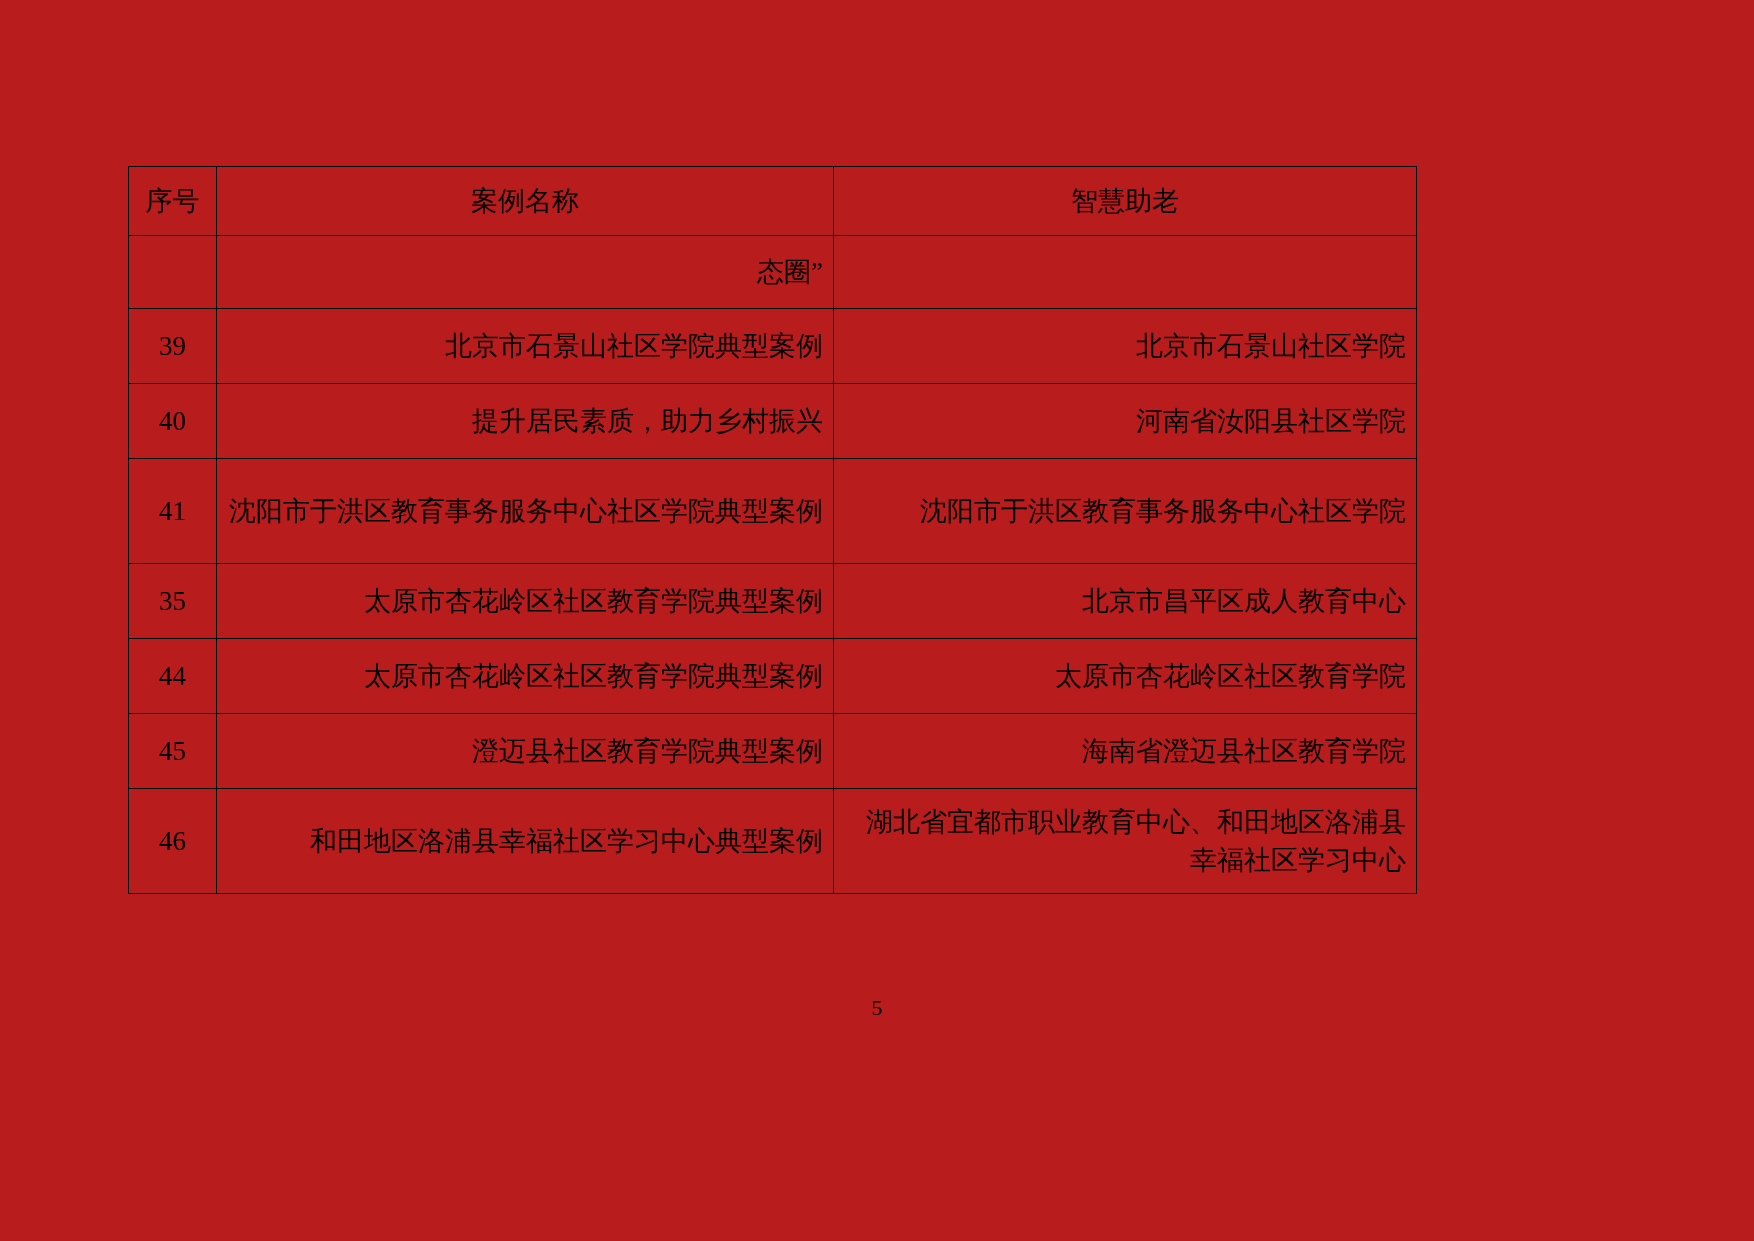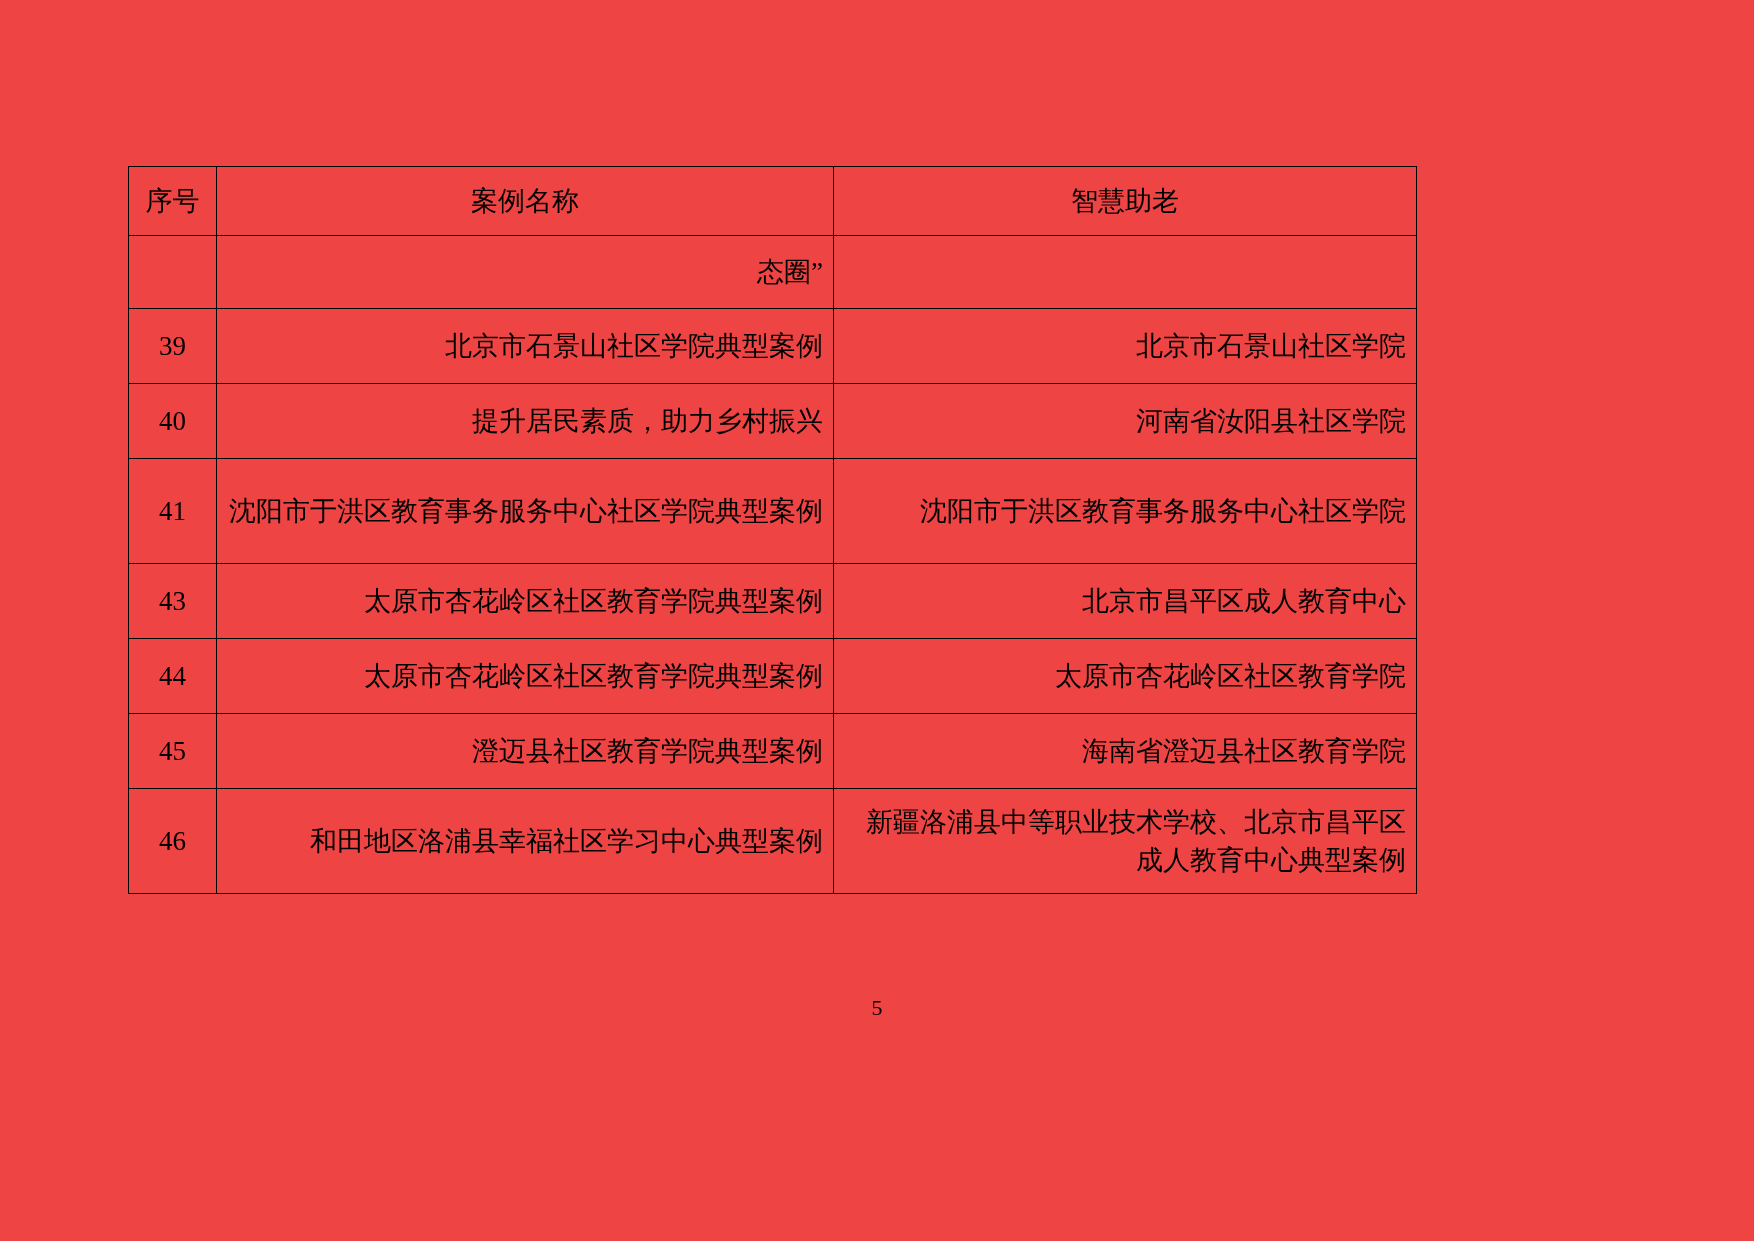--- a/index.html
+++ b/index.html
@@ -13,21 +13,21 @@
     font-family: "Liberation Serif", "DejaVu Serif", serif;
     color: #000000;
     position: relative;
   }
   .page {
     position: absolute;
     left: 0;
     top: 0;
     width: 1754px;
     height: 1241px;
-    background: #ef4444;
+    background: #b91c1c;
   }
   .doc-table {
     position: absolute;
     left: 128px;
     top: 166px;
     width: 1288px;
     border-collapse: collapse;
     table-layout: fixed;
   }
   .doc-table td, .doc-table th {
@@ -99,37 +99,37 @@
         <td class="cell-seq">40</td>
         <td class="cell-text">提升居民素质，助力乡村振兴</td>
         <td class="cell-text">河南省汝阳县社区学院</td>
       </tr>
       <tr class="row-tall">
         <td class="cell-seq">41</td>
         <td class="cell-text">沈阳市于洪区教育事务服务中心社区学院典型案例</td>
         <td class="cell-text">沈阳市于洪区教育事务服务中心社区学院</td>
       </tr>
       <tr class="row-single">
-        <td class="cell-seq">43</td>
+        <td class="cell-seq">35</td>
         <td class="cell-text">太原市杏花岭区社区教育学院典型案例</td>
         <td class="cell-text">北京市昌平区成人教育中心</td>
       </tr>
       <tr class="row-single">
         <td class="cell-seq">44</td>
         <td class="cell-text">太原市杏花岭区社区教育学院典型案例</td>
         <td class="cell-text">太原市杏花岭区社区教育学院</td>
       </tr>
       <tr class="row-single">
         <td class="cell-seq">45</td>
         <td class="cell-text">澄迈县社区教育学院典型案例</td>
         <td class="cell-text">海南省澄迈县社区教育学院</td>
       </tr>
       <tr class="row-tall">
         <td class="cell-seq">46</td>
         <td class="cell-text">和田地区洛浦县幸福社区学习中心典型案例</td>
-        <td class="cell-text">新疆洛浦县中等职业技术学校、北京市昌平区成人教育中心典型案例</td>
+        <td class="cell-text">湖北省宜都市职业教育中心、和田地区洛浦县幸福社区学习中心</td>
       </tr>
     </tbody>
   </table>
 
   <div class="page-number">5</div>
 
 </div>
 
 </body></html>

